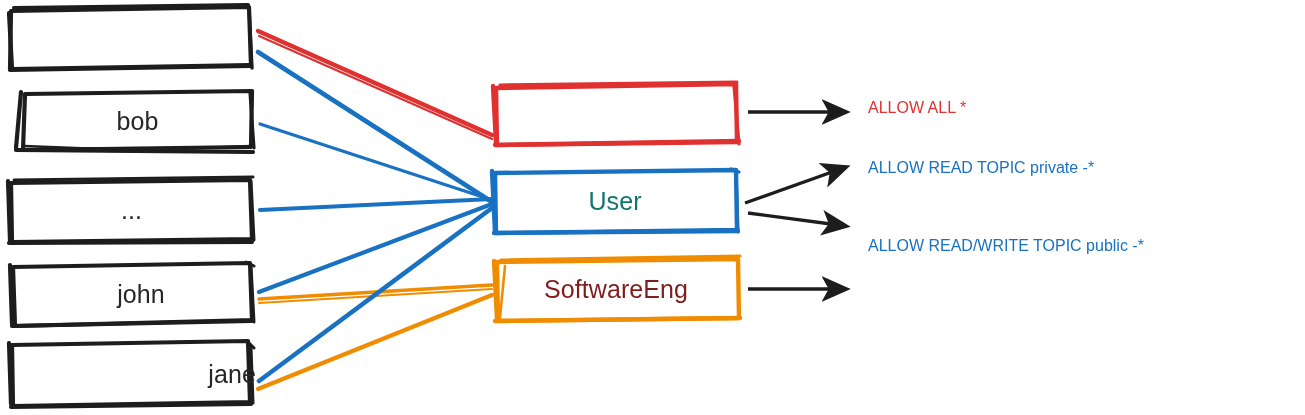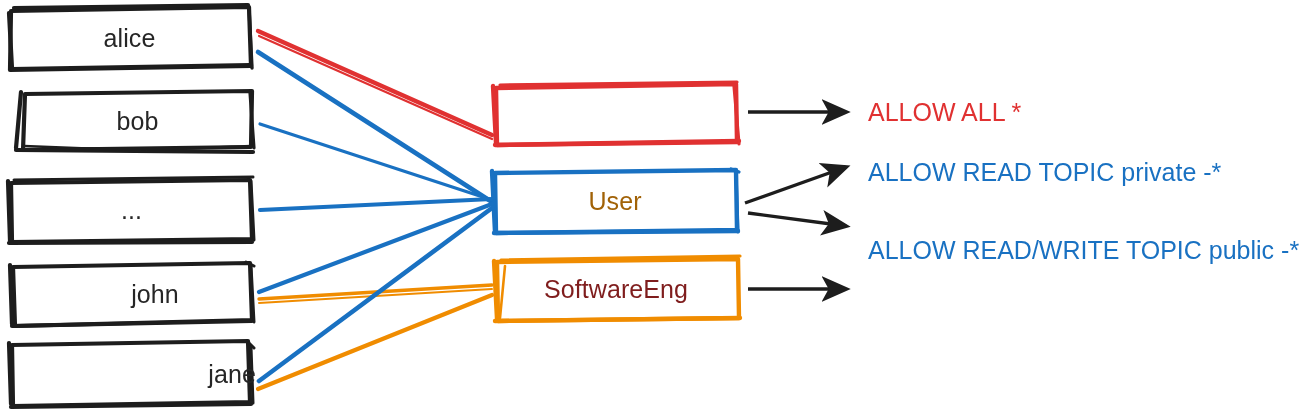--- a/index.html
+++ b/index.html
@@ -32,26 +32,26 @@
     background: transparent;
   }
   .node-label {
     font-size: 25px;
     line-height: 1;
     letter-spacing: 0.1px;
     white-space: nowrap;
   }
   .user-node .node-label { color: #262626; }
   .role-admin .node-label { color: #e03131; }
-  .role-user .node-label { color: #a16207; }
+  .role-user .node-label { color: #0f766e; }
   .role-se .node-label { color: #7f1d1d; }
 
   .perm {
     position: absolute;
-    font-size: 25px;
+    font-size: 16px;
     line-height: 1;
     white-space: nowrap;
   }
   .perm-red { color: #e03131; }
   .perm-blue { color: #1971c2; }
   .perm-orange { color: #f08c00; }
 </style>
 </head>
 <body>
 
@@ -136,30 +136,27 @@
     </g>
     <path d="M259,381 L492,208" stroke="#1971c2" stroke-width="4.6" stroke-linecap="round" fill="none"></path>
     <path d="M258,389 L492,295" stroke="#f08c00" stroke-width="4.2" stroke-linecap="round" fill="none"></path>
 
     <path d="M748,112 L846,112" stroke="#1d1d1d" stroke-width="3.4" fill="none" marker-end="url(#arrowhead)"></path>
     <path d="M745,203 L846,167" stroke="#1d1d1d" stroke-width="3.4" fill="none" marker-end="url(#arrowhead)"></path>
     <path d="M748,213 L846,226" stroke="#1d1d1d" stroke-width="3.4" fill="none" marker-end="url(#arrowhead)"></path>
     <path d="M748,289 L846,289" stroke="#1d1d1d" stroke-width="3.4" fill="none" marker-end="url(#arrowhead)"></path>
   </svg>
 
-  <div class="node user-node" style="left:8px; top:6px; width:243px; height:64px;">
-    <span class="node-label">alice</span>
-  </div>
   <div class="node user-node" style="left:16px; top:90px; width:243px; height:62px;">
     <span class="node-label">bob</span>
   </div>
   <div class="node user-node" style="left:8px; top:178px; width:247px; height:65px;">
     <span class="node-label">...</span>
   </div>
-  <div class="node user-node" style="left:24px; top:262px; width:246px; height:64px;padding-left:16px;">
+  <div class="node user-node" style="left:10px; top:262px; width:246px; height:64px;padding-left:16px;">
     <span class="node-label">john</span>
   </div>
   <div class="node user-node" style="left:8px; top:340px; width:248px; height:68px;justify-content:flex-end;">
     <span class="node-label">jane</span>
   </div>
 
   <div class="node role-user" style="left:492px; top:168px; width:246px; height:67px;">
     <span class="node-label">User</span>
   </div>
   <div class="node role-se" style="left:492px; top:257px; width:248px; height:65px;">

